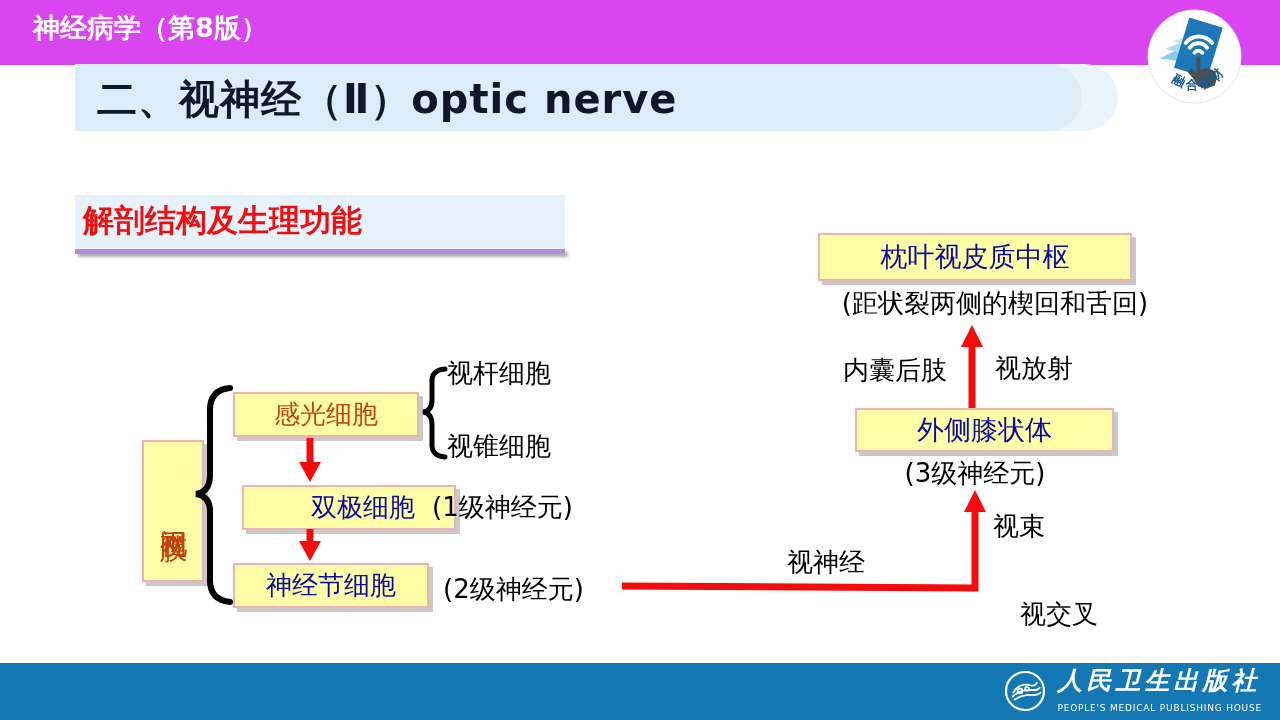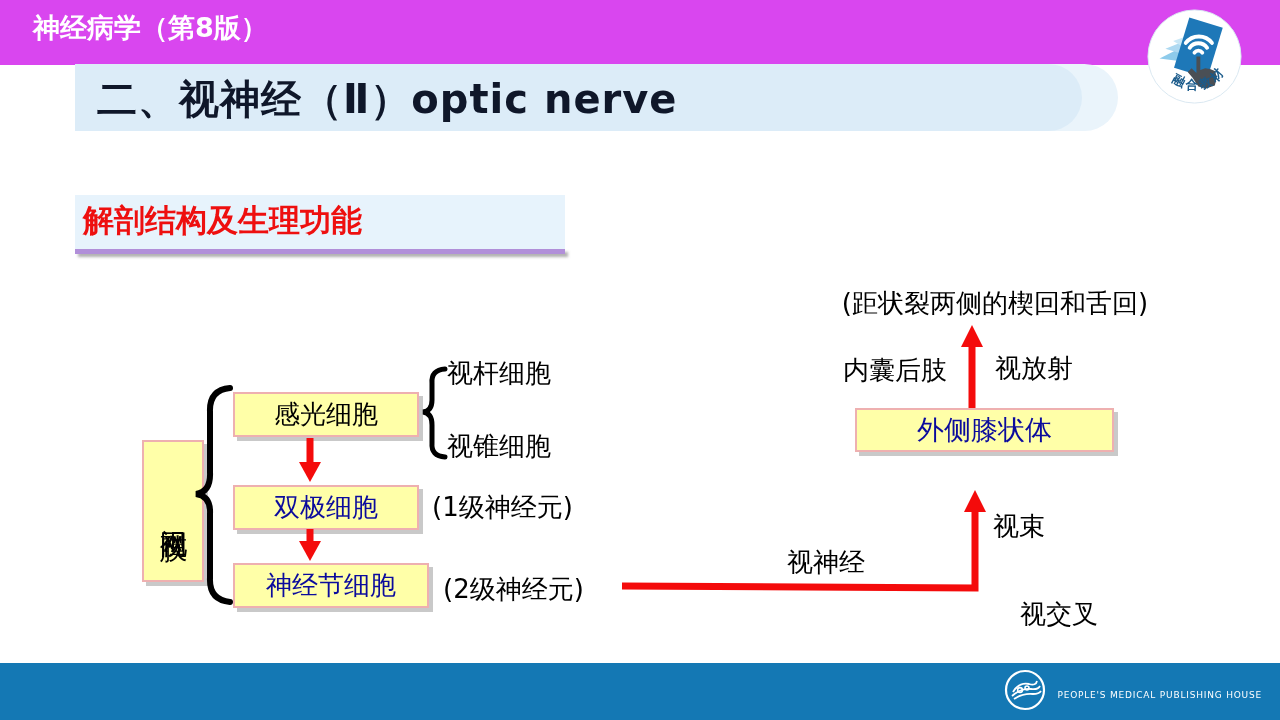--- a/index.html
+++ b/index.html
@@ -21,27 +21,27 @@
   .page-title{position:absolute;left:97px;top:72px;font-size:40px;font-weight:bold;
     color:#0f172a;letter-spacing:1px;}
   
   .subtitle-strip{position:absolute;left:75px;top:147px;width:490px;height:54px;background:#e7f3fc;margin-top:48px;}
   .subtitle-text{position:absolute;left:8px;top:5px;font-size:31px;font-weight:bold;color:#ee0f0f;}
   .subtitle-underline{position:absolute;left:0;bottom:-5px;width:100%;height:5px;background:#b18fd9;
     box-shadow:3px 3px 3px rgba(110,110,110,.55);}
   
   .ybox{position:absolute;background:#ffffa8;border:2px solid #eeb0b0;
     box-shadow:4px 4px 0 rgba(165,165,165,.6);display:flex;align-items:center;justify-content:center;}
-  .ybox .btxt{font-size:26px;color:#000000;}
+  .ybox .btxt{font-size:26px;color:#c2410c;}
   .navy{color:#0b0b9d !important;}
   .lbl{position:absolute;font-size:26px;color:#000;white-space:nowrap;}
   .retina-box{left:142px;top:440px;width:58px;height:138px;}
   .retina-box .btxt{writing-mode:vertical-rl;font-size:28px;letter-spacing:3px;}
   .box-photo{left:233px;top:392px;width:182px;height:41px;}
-  .box-bipolar{left:233px;top:485px;width:182px;height:41px;}
+  .box-bipolar{left:242px;top:485px;width:182px;height:41px;padding-left:28px;}
   .box-ganglion{left:233px;top:563px;width:192px;height:41px;text-align:center;}
   .box-occipital{left:818px;top:233px;width:310px;height:44px;}
   .box-lgb{left:855px;top:408px;width:255px;height:40px;}
   .overlay{position:absolute;left:0;top:0;width:1280px;height:720px;pointer-events:none;}
   
   .footer{position:absolute;left:0;top:663px;width:1280px;height:57px;background:#1478b4;}
   .pub{position:absolute;right:18px;top:5px;display:flex;align-items:center;gap:10px;color:#fff;}
   .pub-emblem{width:44px;height:44px;}
   .pub-cn{font-family:"DejaVu Serif","Liberation Serif",serif;font-style:italic;font-weight:bold;
     font-size:25px;letter-spacing:4px;line-height:26px;}
@@ -88,31 +88,35 @@
   </div>
   <div class="ybox box-photo">
     <span class="btxt">感光细胞</span>
   </div>
   <div class="ybox box-bipolar">
     <span class="btxt navy">双极细胞</span>
   </div>
   <div class="ybox box-ganglion">
     <span class="btxt navy">神经节细胞</span>
   </div>
+  <div class="ybox box-occipital">
+    <span class="btxt navy" style="font-size:27px">枕叶视皮质中枢</span>
+  </div>
   <div class="ybox box-lgb">
     <span class="btxt navy" style="font-size:27px">外侧膝状体</span>
   </div>
 
   <div class="lbl" style="left:447px;top:356px;">视杆细胞</div>
   <div class="lbl" style="left:447px;top:429px;">视锥细胞</div>
   <div class="lbl" style="left:432px;top:490px;">(1级神经元)</div>
   <div class="lbl" style="left:443px;top:572px;">(2级神经元)</div>
   <div class="lbl" style="left:805px;top:286px;width:380px;text-align:center;">(距状裂两侧的楔回和舌回)</div>
   <div class="lbl" style="left:843px;top:353px;">内囊后肢</div>
   <div class="lbl" style="left:995px;top:351px;">视放射</div>
+  <div class="lbl" style="left:875px;top:456px;width:200px;text-align:center;">(3级神经元)</div>
   <div class="lbl" style="left:993px;top:509px;">视束</div>
   <div class="lbl" style="left:787px;top:545px;">视神经</div>
   <div class="lbl" style="left:982px;top:597px;margin-left:38px;">视交叉</div>
 
   <svg class="overlay" viewBox="0 0 1280 720">
 
     <path d="M 230,388 Q 209,390 210,412 L 210,472 Q 211,492 196,494 Q 211,496 210,514 L 210,578 Q 209,600 230,602" fill="none" stroke="#000" stroke-width="6" stroke-linecap="round"></path>
 
     <path d="M 445,369 Q 431,370 432,383 L 432,400 Q 432,411 423,412 Q 432,413 432,425 L 432,443 Q 431,456 445,457" fill="none" stroke="#000" stroke-width="5" stroke-linecap="round"></path>
 
@@ -133,18 +137,19 @@
     <div class="pub">
       <svg class="pub-emblem" viewBox="0 0 44 44">
         <circle cx="22" cy="22" r="19" fill="none" stroke="#ffffff" stroke-width="2.2"></circle>
         <path d="M10,24 Q16,14 26,16 Q33,18 34,13" fill="none" stroke="#ffffff" stroke-width="1.8"></path>
         <path d="M9,28 Q18,20 28,21 Q35,22 37,18" fill="none" stroke="#ffffff" stroke-width="1.8"></path>
         <path d="M11,31 Q20,25 30,26 Q36,26 38,23" fill="none" stroke="#ffffff" stroke-width="1.8"></path>
         <circle cx="17" cy="22" r="2.4" fill="none" stroke="#ffffff" stroke-width="1.6"></circle>
         <circle cx="24" cy="20" r="2.0" fill="none" stroke="#ffffff" stroke-width="1.6"></circle>
       </svg>
       <div>
+        <div class="pub-cn">人民卫生出版社</div>
         <div class="pub-en">PEOPLE'S MEDICAL PUBLISHING HOUSE</div>
       </div>
     </div>
   </div>
 
 </div>
 
 </body></html>

